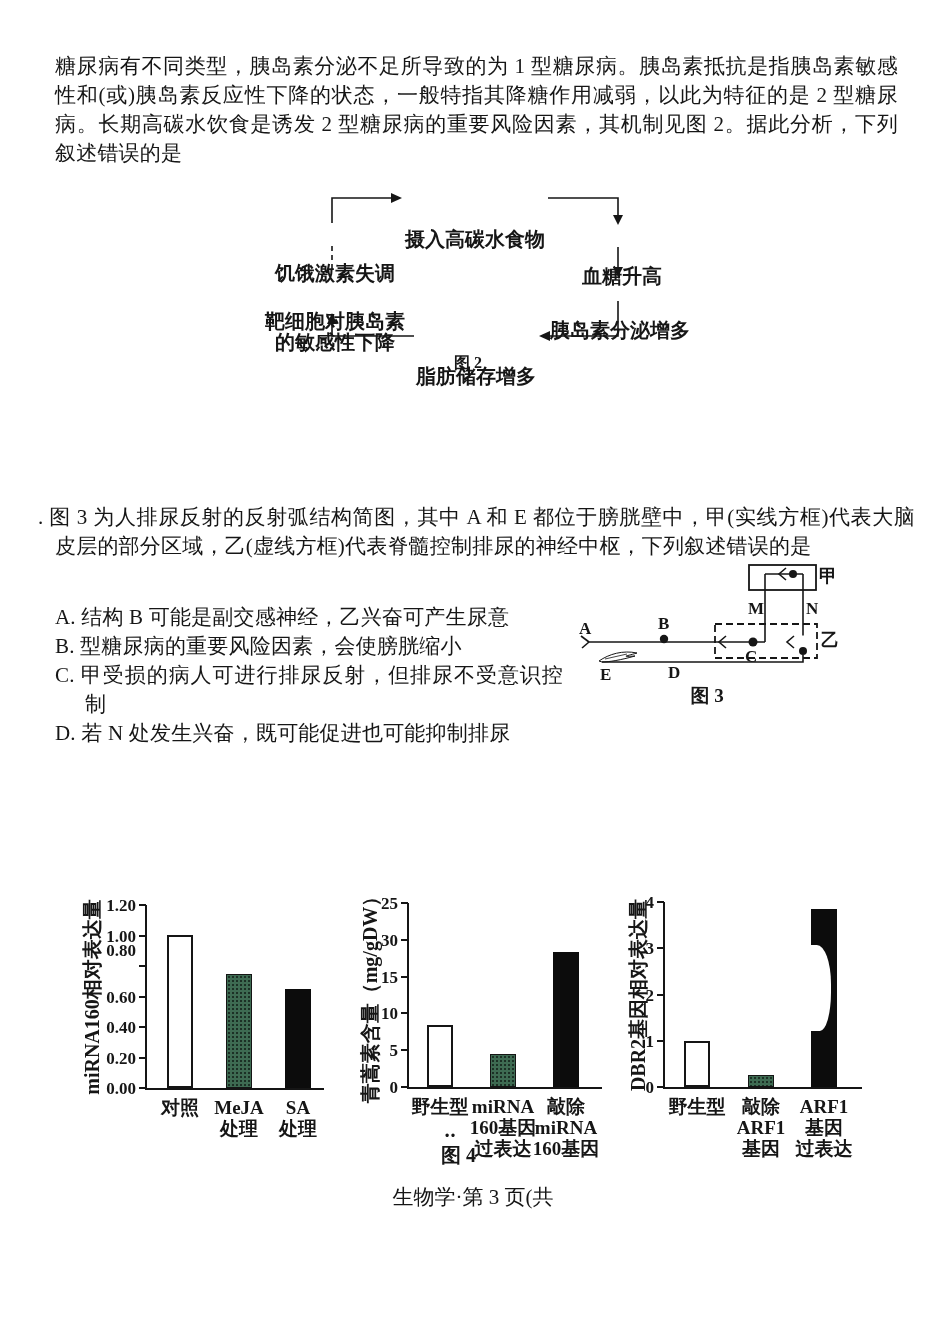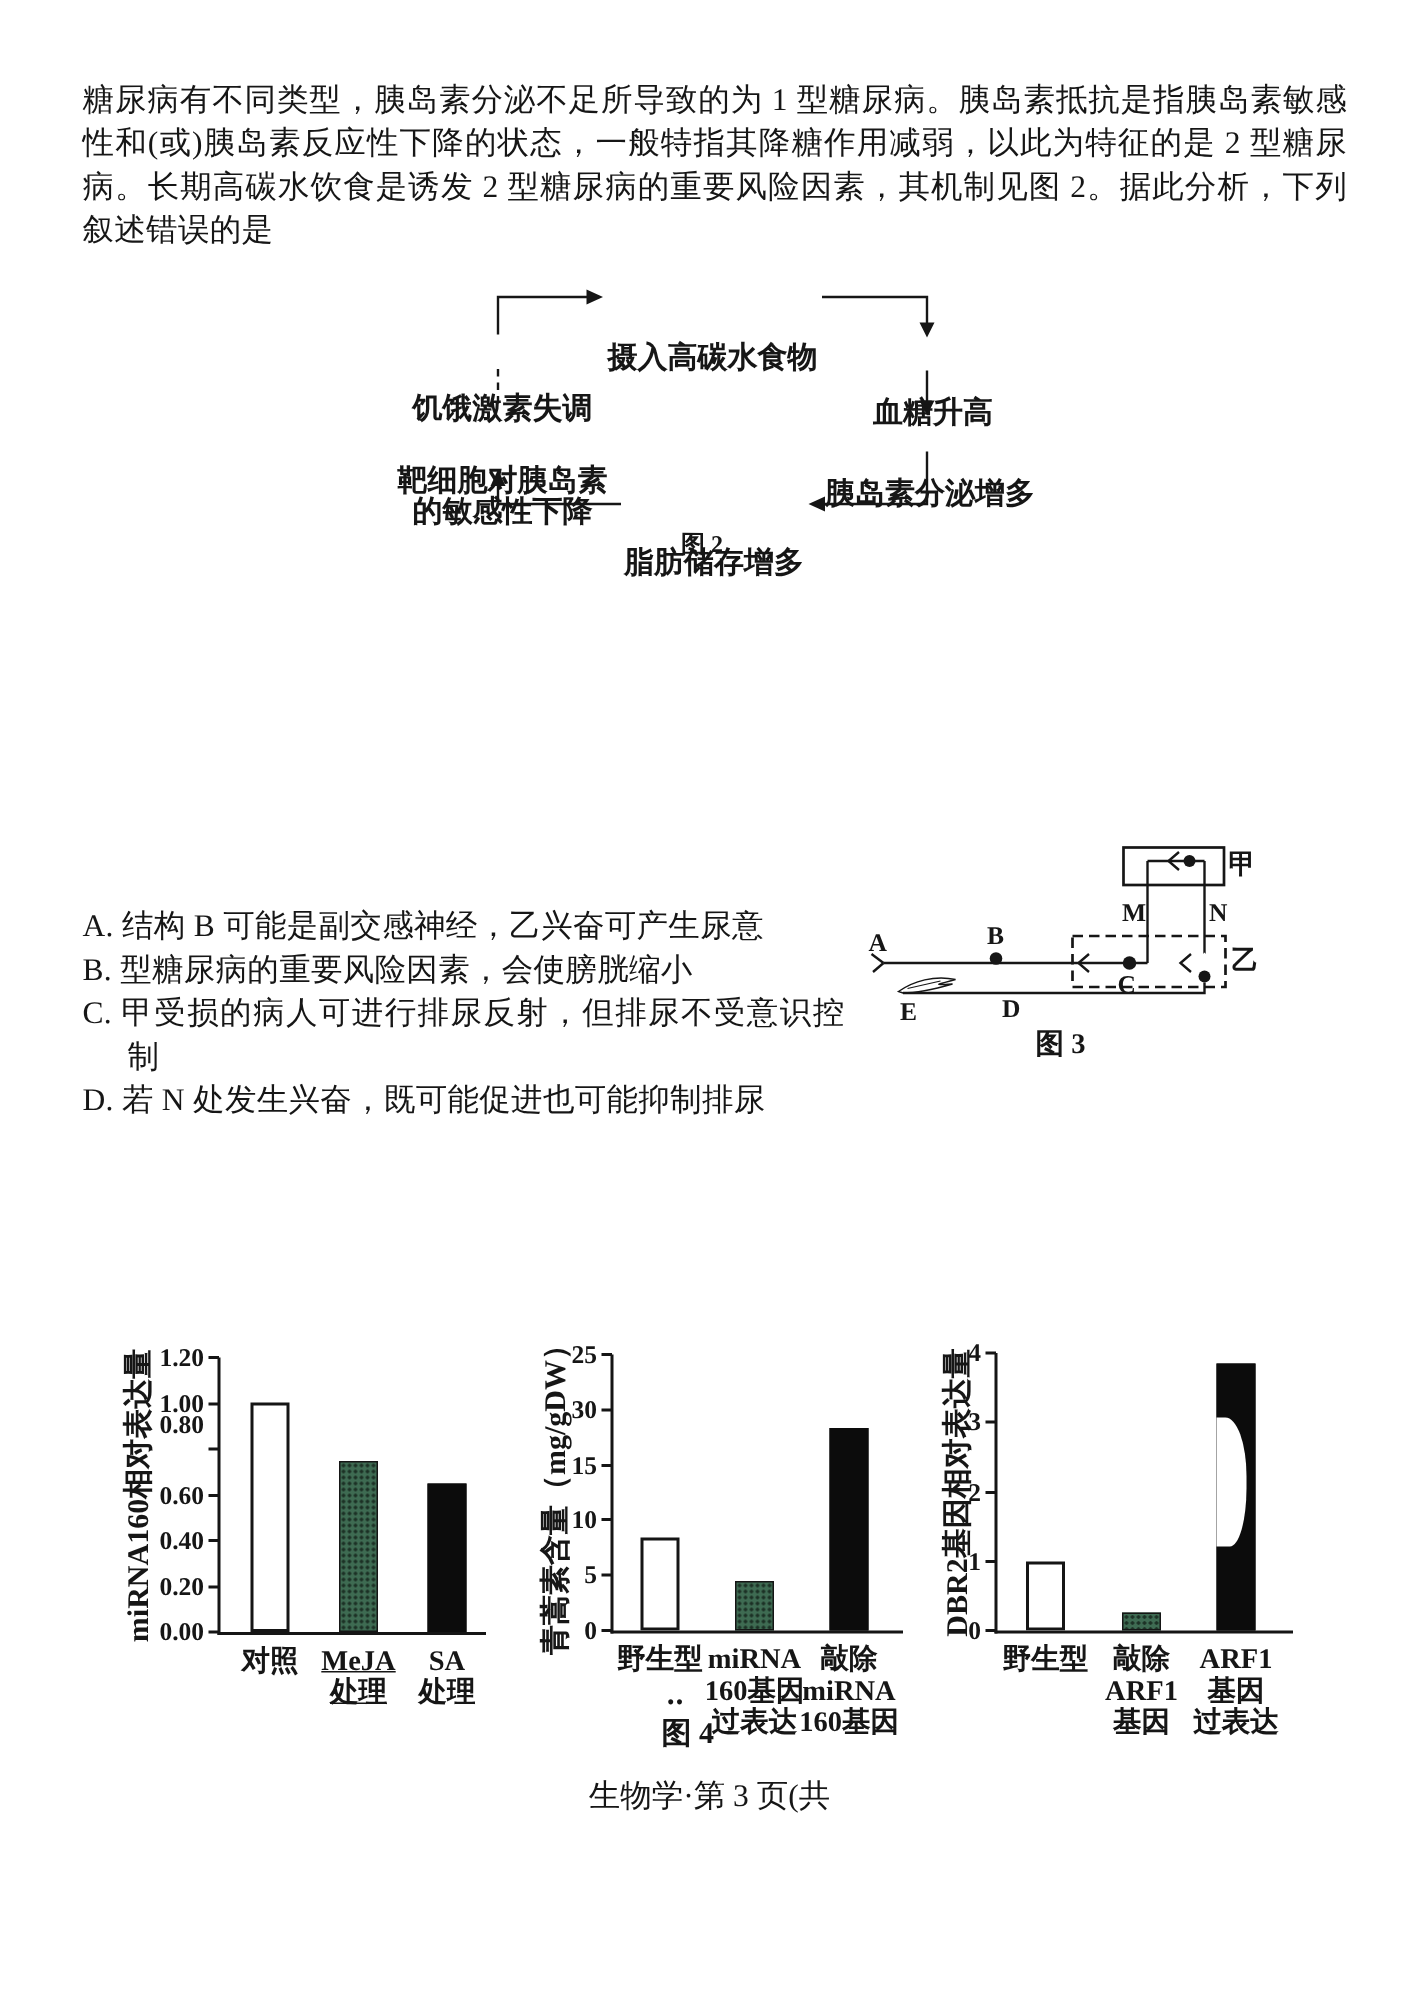--- a/index.html
+++ b/index.html
@@ -75,20 +75,21 @@
     <span class="fnode" style="left:382px;top:51px;">血糖升高</span>
     <span class="fnode" style="left:380px;top:105px;">胰岛素分泌增多</span>
     <span class="fnode" style="left:236px;top:151px;">脂肪储存增多</span>
     <span class="fnode" style="left:95px;top:96px;">靶细胞对胰岛素</span>
     <span class="fnode" style="left:95px;top:117px;">的敏感性下降</span>
     <span class="fnode" style="left:95px;top:48px;">饥饿激素失调</span>
     <span class="fcap" style="left:228px;top:168px;">图 2</span>
   </div>
 
 
+  <div class="tblock" id="q2-stem" style="left:38px;top:503px;width:860px;padding-left:17px;text-indent:-17px;">. 图 3 为人排尿反射的反射弧结构简图，其中 A 和 E 都位于膀胱壁中，甲(实线方框)代表大脑皮层的部分区域，乙(虚线方框)代表脊髓控制排尿的神经中枢，下列叙述错误的是</div>
 
   <div class="tblock" style="left:55px;top:603px;width:508px;">
     <div class="opt">A. 结构 B 可能是副交感神经，乙兴奋可产生尿意</div>
     <div class="opt">B. 型糖尿病的重要风险因素，会使膀胱缩小</div>
     <div class="opt">C. 甲受损的病人可进行排尿反射，但排尿不受意识控制</div>
     <div class="opt">D. 若 N 处发生兴奋，既可能促进也可能抑制排尿</div>
   </div>
 
   <div id="fig3">
     <svg width="370" height="155" viewBox="0 0 370 155">
@@ -150,21 +151,21 @@
         <div class="ytick" style="left: 0px; top: 60px; width: 76px;">0.80</div>
         <div class="ymark" style="left: 79px; top: 75px;"></div>
         <div class="ytick" style="left: 0px; top: 45.5px; width: 76px;">1.00</div>
         <div class="ymark" style="left: 79px; top: 44.5px;"></div>
         <div class="ytick" style="left: 0px; top: 15px; width: 76px;">1.20</div>
         <div class="ymark" style="left: 79px; top: 14px;"></div>
         <div class="bar bar-white" style="left: 107px; top: 45px; width: 26px; height: 153px;"></div>
         <div class="bar bar-green" style="left: 166px; top: 84px; width: 26px; height: 114px;"></div>
         <div class="bar bar-black" style="left: 225px; top: 99px; width: 26px; height: 99px;"></div>
         <div class="xlab" style="left: 120px; top: 207px;">对照</div>
-        <div class="xlab" style="left: 179px; top: 207px; text-decoration: underline;">MeJA
+        <div class="xlab" style="left: 179px; top: 207px;">MeJA
 处理</div>
         <div class="xlab" style="left: 238px; top: 207px;">SA
 处理</div>
         <div class="ylab" style="left: 32px; top: 106.5px;">miRNA160相对表达量</div>
       </div>
     <div class="chart" style="left:345px;width:290px;">
         <div class="axis" style="left: 62px; top: 13px; width: 193px; height: 184px;"></div>
         <div class="ytick" style="left: 0px; top: 197px; width: 53px;">0</div>
         <div class="ymark" style="left: 56px; top: 196px;"></div>
         <div class="ytick" style="left: 0px; top: 160.2px; width: 53px;">5</div>

